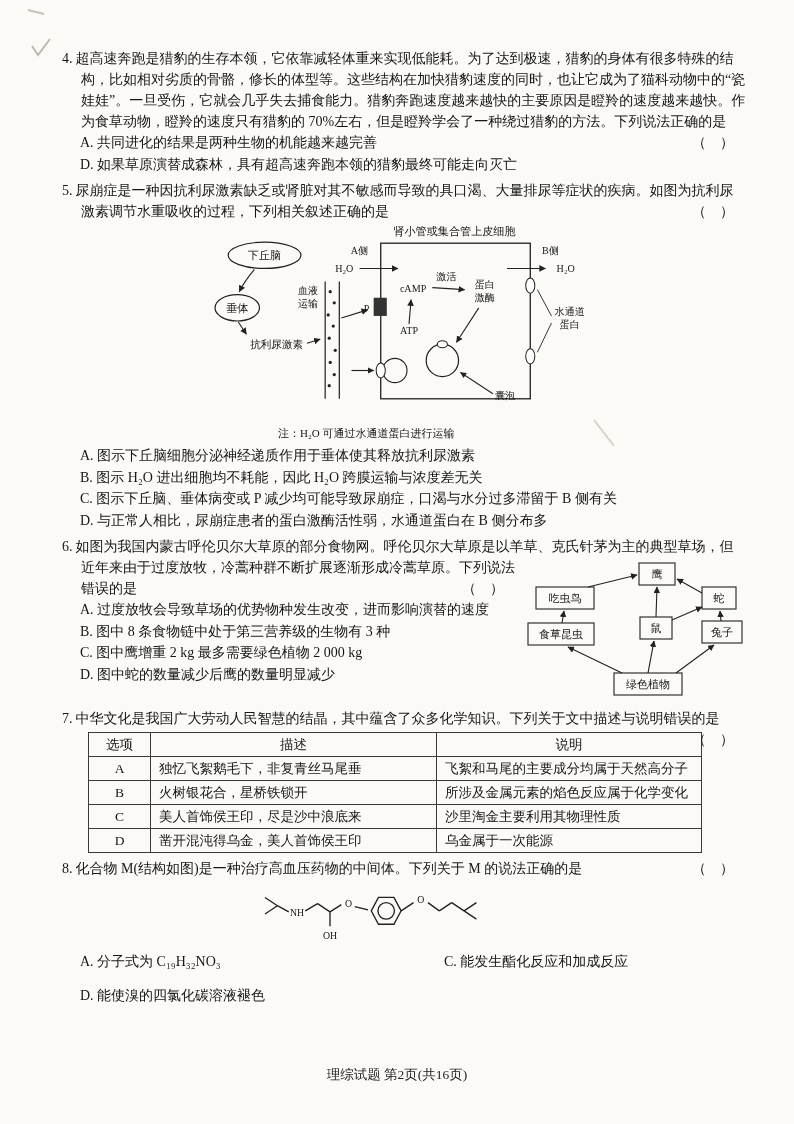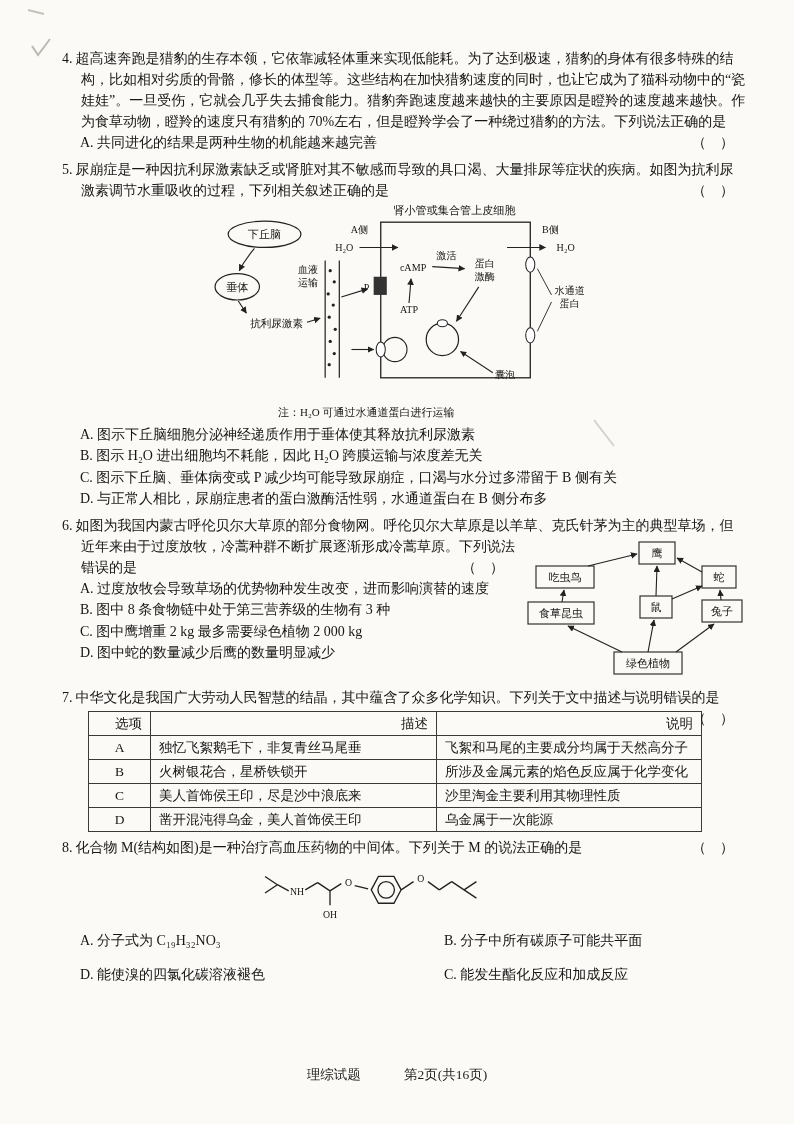--- a/index.html
+++ b/index.html
@@ -25,45 +25,46 @@
   svg text { fill:#161616; }
   .foodweb { float:right; margin:2px 2px 2px 10px; }
   .qtable {
     border-collapse:collapse; margin:3px 0 4px 26px;
     font-size:13.5px; width:614px; table-layout:fixed;
   }
   .qtable th, .qtable td { border:1px solid #3a3a3a; padding:3px 8px; line-height:17px; font-weight:normal; }
   .col-opt { width:62px; text-align:center; }
   .col-desc { width:286px; }
   .qtable td.col-desc, .qtable td.col-note { text-align:left; }
-  .qtable th { text-align:right; }
+  .qtable th { text-align:center; }
   .struct8 { margin:4px 0 2px 168px; display:block; }
   .opts8 { display:grid; grid-template-columns:352px auto; padding-left:18px; font-size:14px; line-height:22px;gap:12px; }
   .footer {
     position:absolute; left:0; bottom:40px; width:100%;
     text-align:center; font-size:13.5px; color:#1c1c1c;
   }
-  .footer span { margin:0 20px; }
+  .footer span { margin:0 0; }
   .artifacts { position:absolute; left:0; top:0; pointer-events:none; }
   .clearfix::after { content:""; display:block; clear:both; }
 </style>
 </head>
 <body>
 
 <div class="page">
 
   <svg class="artifacts" width="794" height="1124">
     <path d="M28,10 l16,4" stroke="#c6c2ba" stroke-width="2" fill="none"></path>
     <path d="M32,46 l6,9 l12,-16" stroke="#bdb9b0" stroke-width="2" fill="none"></path>
     <path d="M594,420 l20,26" stroke="#d6d2ca" stroke-width="2" fill="none"></path>
   </svg>
 
   <section class="q">
     <p class="stem"><span class="qnum">4.</span><span>超高速奔跑是猎豹的生存本领，它依靠减轻体重来实现低能耗。为了达到极速，猎豹的身体有很多特殊的结构，比如相对劣质的骨骼，修长的体型等。这些结构在加快猎豹速度的同时，也让它成为了猫科动物中的“瓷娃娃”。一旦受伤，它就会几乎失去捕食能力。猎豹奔跑速度越来越快的主要原因是瞪羚的速度越来越快。作为食草动物，瞪羚的速度只有猎豹的 70%左右，但是瞪羚学会了一种绕过猎豹的方法。下列说法正确的是</span><span class="bracket">（　）</span></p>
     <p class="opt">A. 共同进化的结果是两种生物的机能越来越完善</p>
+    <p class="opt">D. 如果草原演替成森林，具有超高速奔跑本领的猎豹最终可能走向灭亡</p>
   </section>
 
   <section class="q">
     <p class="stem"><span class="qnum">5.</span><span>尿崩症是一种因抗利尿激素缺乏或肾脏对其不敏感而导致的具口渴、大量排尿等症状的疾病。如图为抗利尿激素调节水重吸收的过程，下列相关叙述正确的是</span><span class="bracket">（　）</span></p>
 
     <svg class="diagram5" width="412" height="194" viewBox="0 0 400 192">
       <defs>
         <marker id="ah5" markerWidth="7" markerHeight="7" refX="5.5" refY="3" orient="auto">
           <path d="M0,0 L6,3 L0,6 Z" fill="#222"></path>
         </marker>
@@ -226,23 +227,22 @@
         <path d="M138,27 L150,19 M164,19 L175,27 M175,27 L187,19 M187,19 L199,27 M199,27 L211,19 M199,27 L211,35"></path>
       </g>
       <text x="37" y="32" font-size="9.5" text-anchor="middle">NH</text>
       <text x="69" y="54" font-size="9.5" text-anchor="middle">OH</text>
       <text x="87" y="23" font-size="9.5" text-anchor="middle">O</text>
       <text x="157" y="19" font-size="9.5" text-anchor="middle">O</text>
     </svg>
 
     <div class="opts8">
       <span>A. 分子式为 C₁₉H₃₂NO₃</span>
-      <span>B. 分子中所有碳原子可能共平面</span>
+      <span>C. 能发生酯化反应和加成反应</span>
       <span>D. 能使溴的四氯化碳溶液褪色</span>
-      <span>C. 能发生酯化反应和加成反应</span>
     </div>
   </section>
 
   <div class="footer">
     <span>理综试题</span>
     <span>第2页(共16页)</span>
   </div>
 
 </div>
 

